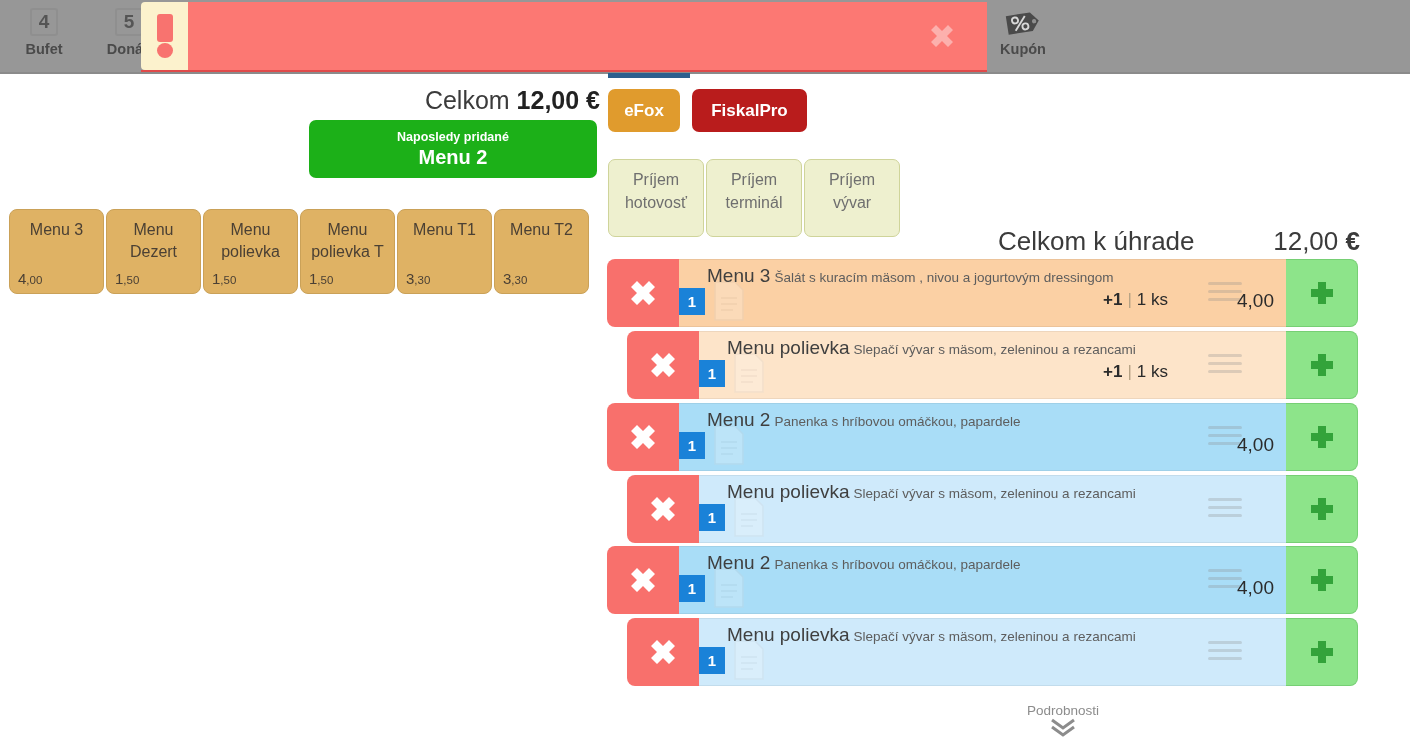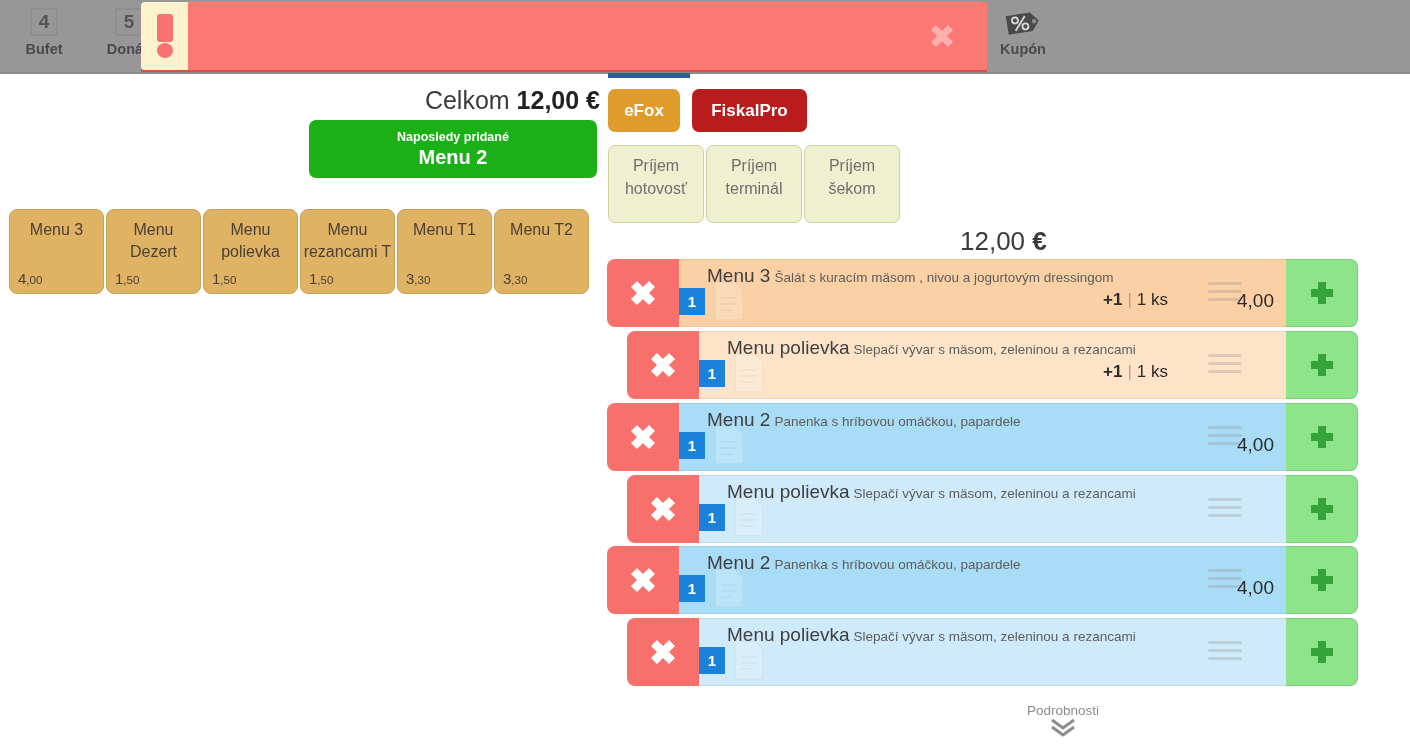--- a/index.html
+++ b/index.html
@@ -85,21 +85,21 @@
     background:#2c5f8e;
   }
   .pay-tabs{ position:absolute; left:608px; top:89px; display:flex; gap:12px;}
   .pay-tab{
     height:43px; border-radius:7px; display:flex; align-items:center; justify-content:center;
     color:#ffffff; font-weight:bold; font-size:17px; cursor:pointer; padding:0 16px;
   }
   .pay-tab.efox{ background:#e09b2d; width:72px;}
   .pay-tab.fiskal{ background:#b91c1c; width:115px;}
 
-  .pay-row{ position:absolute; left:608px; top:145px; display:flex; gap:2px;}
+  .pay-row{ position:absolute; left:608px; top:159px; display:flex; gap:2px;}
   .pay-btn{
     width:96px; height:78px; background:#eef0cf; border:1px solid #cfd49a;
     border-radius:7px; display:flex; flex-direction:column; align-items:center;
     justify-content:flex-start; padding-top:8px; cursor:pointer;
   }
   .pay-btn span{ font-size:16px; color:#6f6f6f; line-height:23px;}
 
   
   .prod-row{ position:absolute; left:9px; top:209px; display:flex; gap:2px;}
   .prod-btn{
@@ -232,21 +232,21 @@
   <div class="pay-btn">
     <span>Príjem</span>
     <span>hotovosť</span>
   </div>
   <div class="pay-btn">
     <span>Príjem</span>
     <span>terminál</span>
   </div>
   <div class="pay-btn">
     <span>Príjem</span>
-    <span>šekom</span>
+    <span>vývar</span>
   </div>
 </div>
 
 <div class="prod-row">
   <div class="prod-btn">
     <div class="prod-name">Menu 3</div>
     <div class="prod-name"></div>
     <div class="prod-price"><span>4</span><span class="dec">,00</span></div>
   </div>
   <div class="prod-btn">
@@ -254,36 +254,37 @@
     <div class="prod-name">Dezert</div>
     <div class="prod-price"><span>1</span><span class="dec">,50</span></div>
   </div>
   <div class="prod-btn">
     <div class="prod-name">Menu</div>
     <div class="prod-name">polievka</div>
     <div class="prod-price"><span>1</span><span class="dec">,50</span></div>
   </div>
   <div class="prod-btn">
     <div class="prod-name">Menu</div>
-    <div class="prod-name">rezancami T</div>
+    <div class="prod-name">polievka T</div>
     <div class="prod-price"><span>1</span><span class="dec">,50</span></div>
   </div>
   <div class="prod-btn">
     <div class="prod-name">Menu T1</div>
     <div class="prod-name"></div>
     <div class="prod-price"><span>3</span><span class="dec">,30</span></div>
   </div>
   <div class="prod-btn">
     <div class="prod-name">Menu T2</div>
     <div class="prod-name"></div>
     <div class="prod-price"><span>3</span><span class="dec">,30</span></div>
   </div>
 </div>
 
 <div class="celkom-pay">
+  <span class="lbl">Celkom k úhrade</span>
   <span class="val"><span>12,00</span> <b>€</b></span>
 </div>
 
 <div class="order-list">
     <div class="order-row" style="left: 607px; top: 0px; width: 751px;">
       <div class="row-del">
         <svg width="40" height="40" viewBox="0 0 40 40">
           <path d="M8 14 l6 -6 6 6 6 -6 6 6 -6 6 6 6 -6 6 -6 -6 -6 6 -6 -6 6 -6 z" fill="#ffffff"></path>
         </svg>
       </div>

